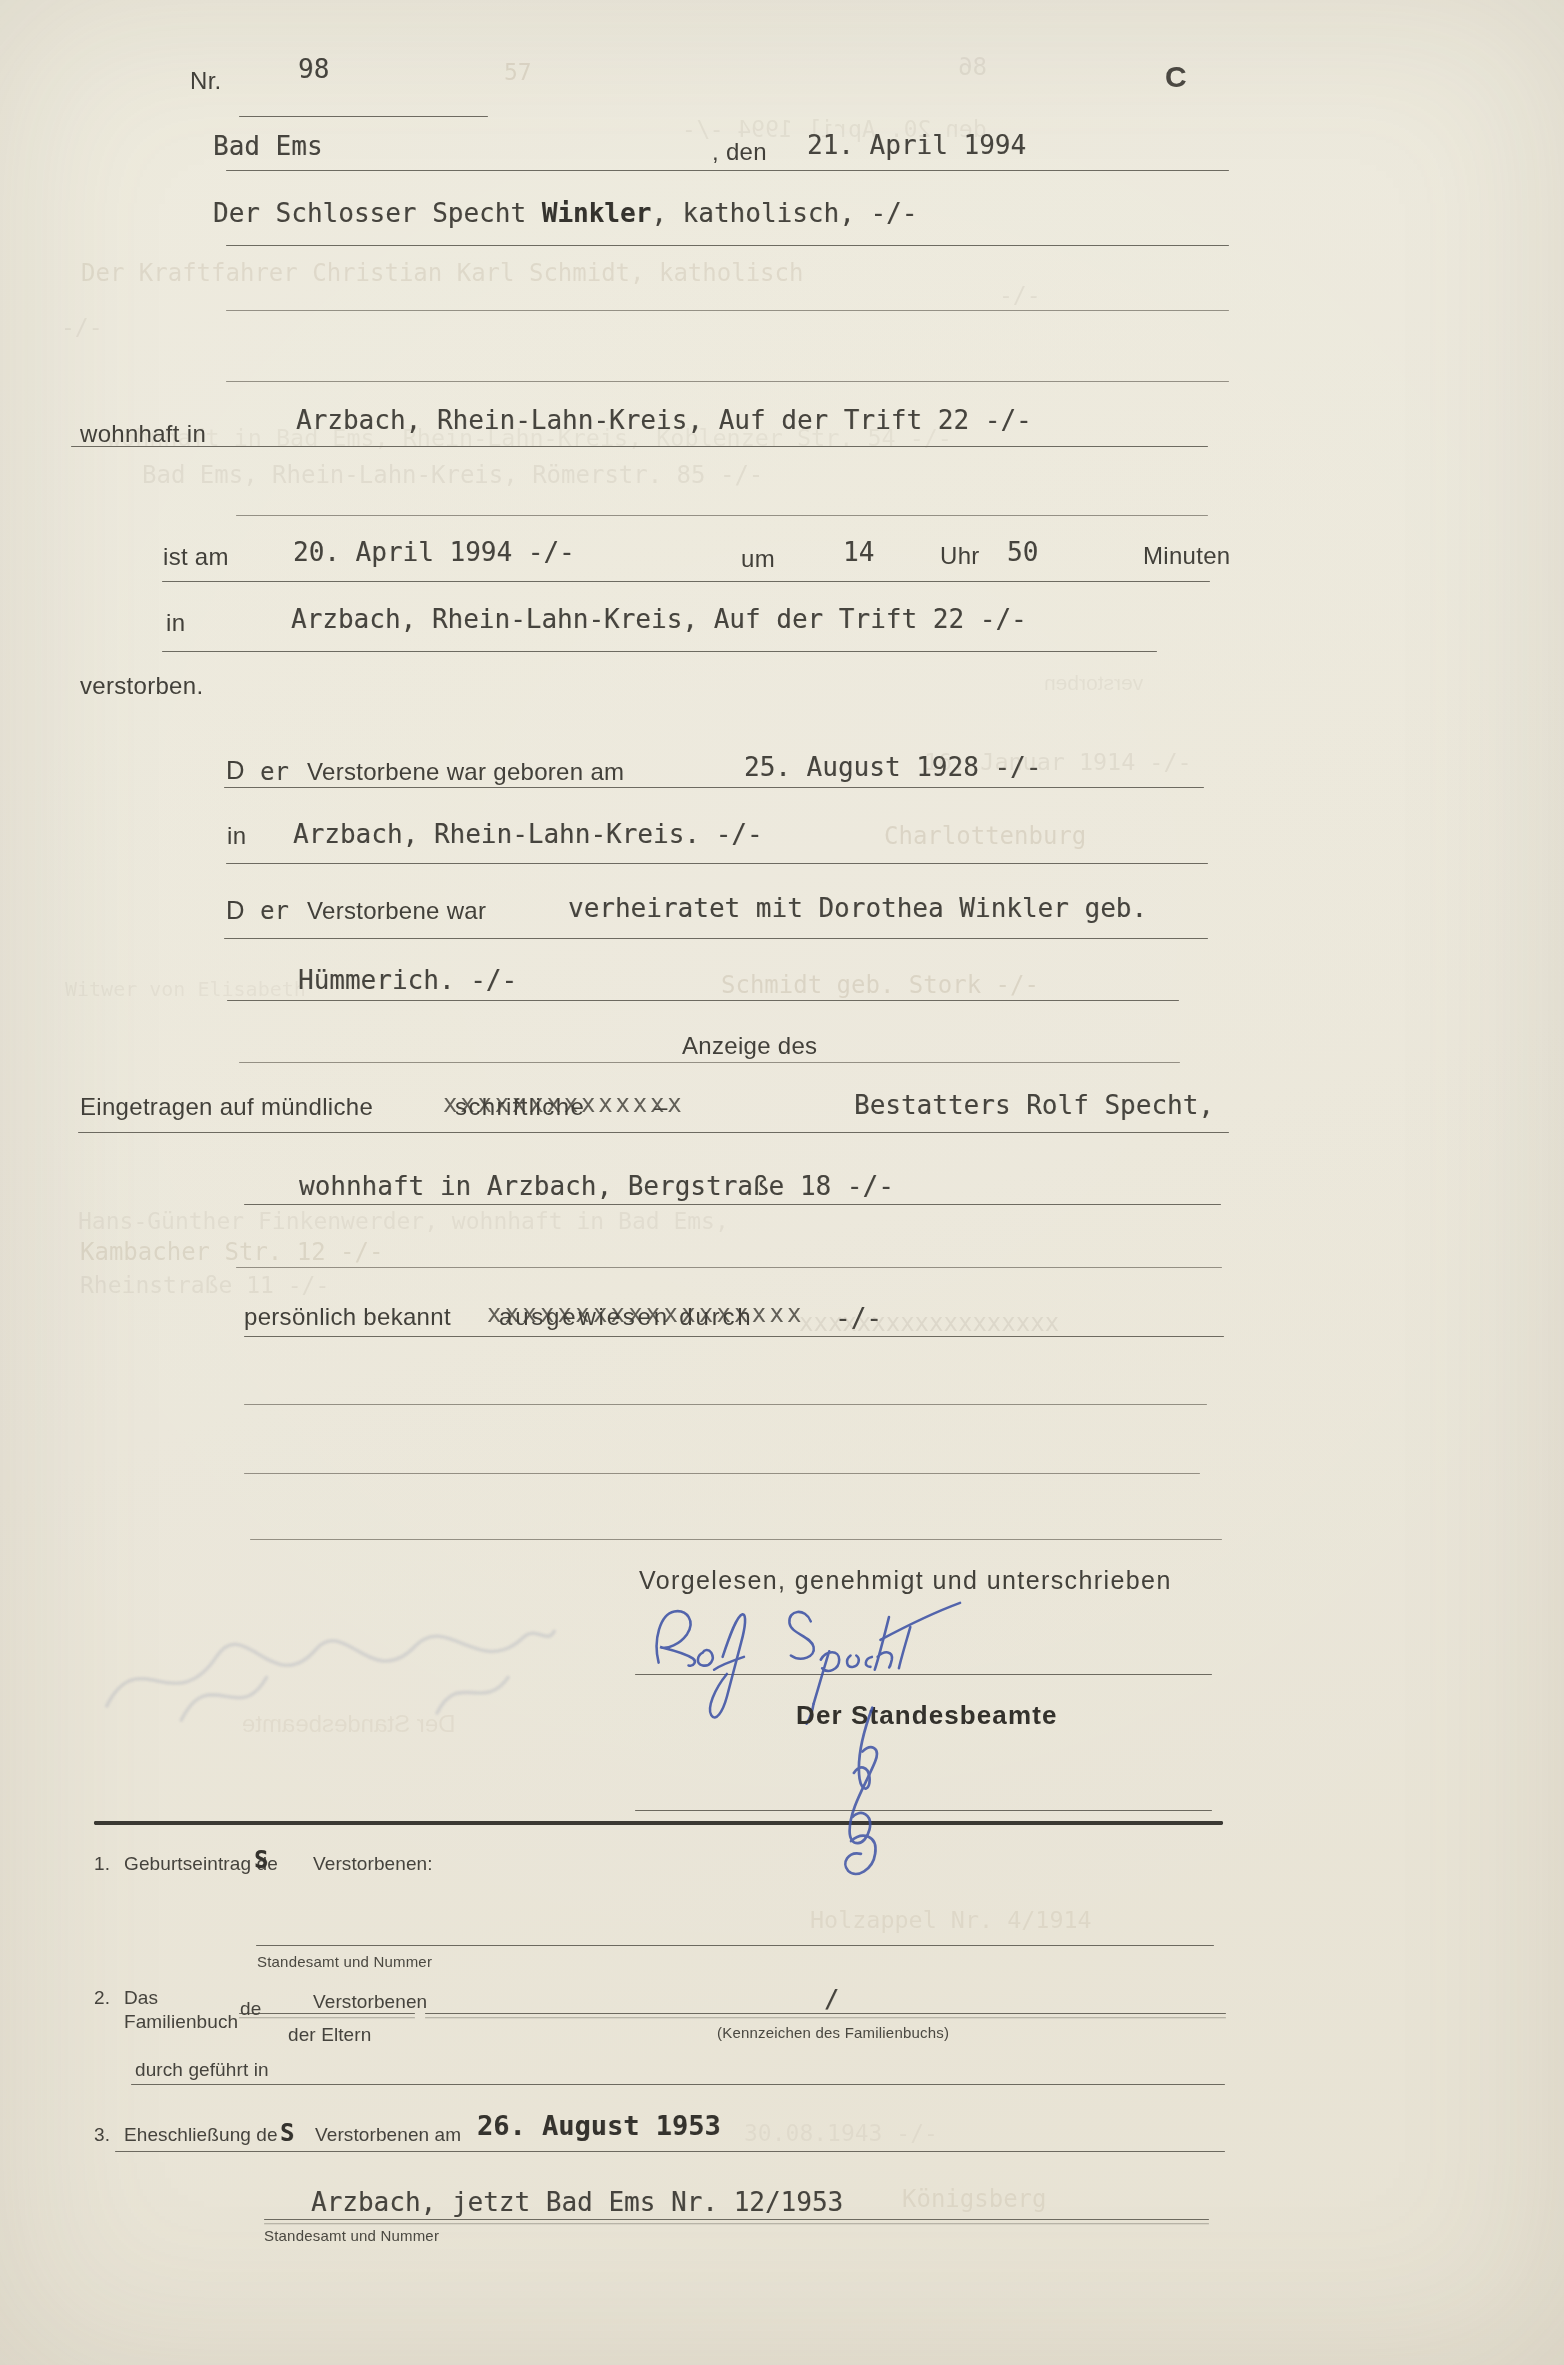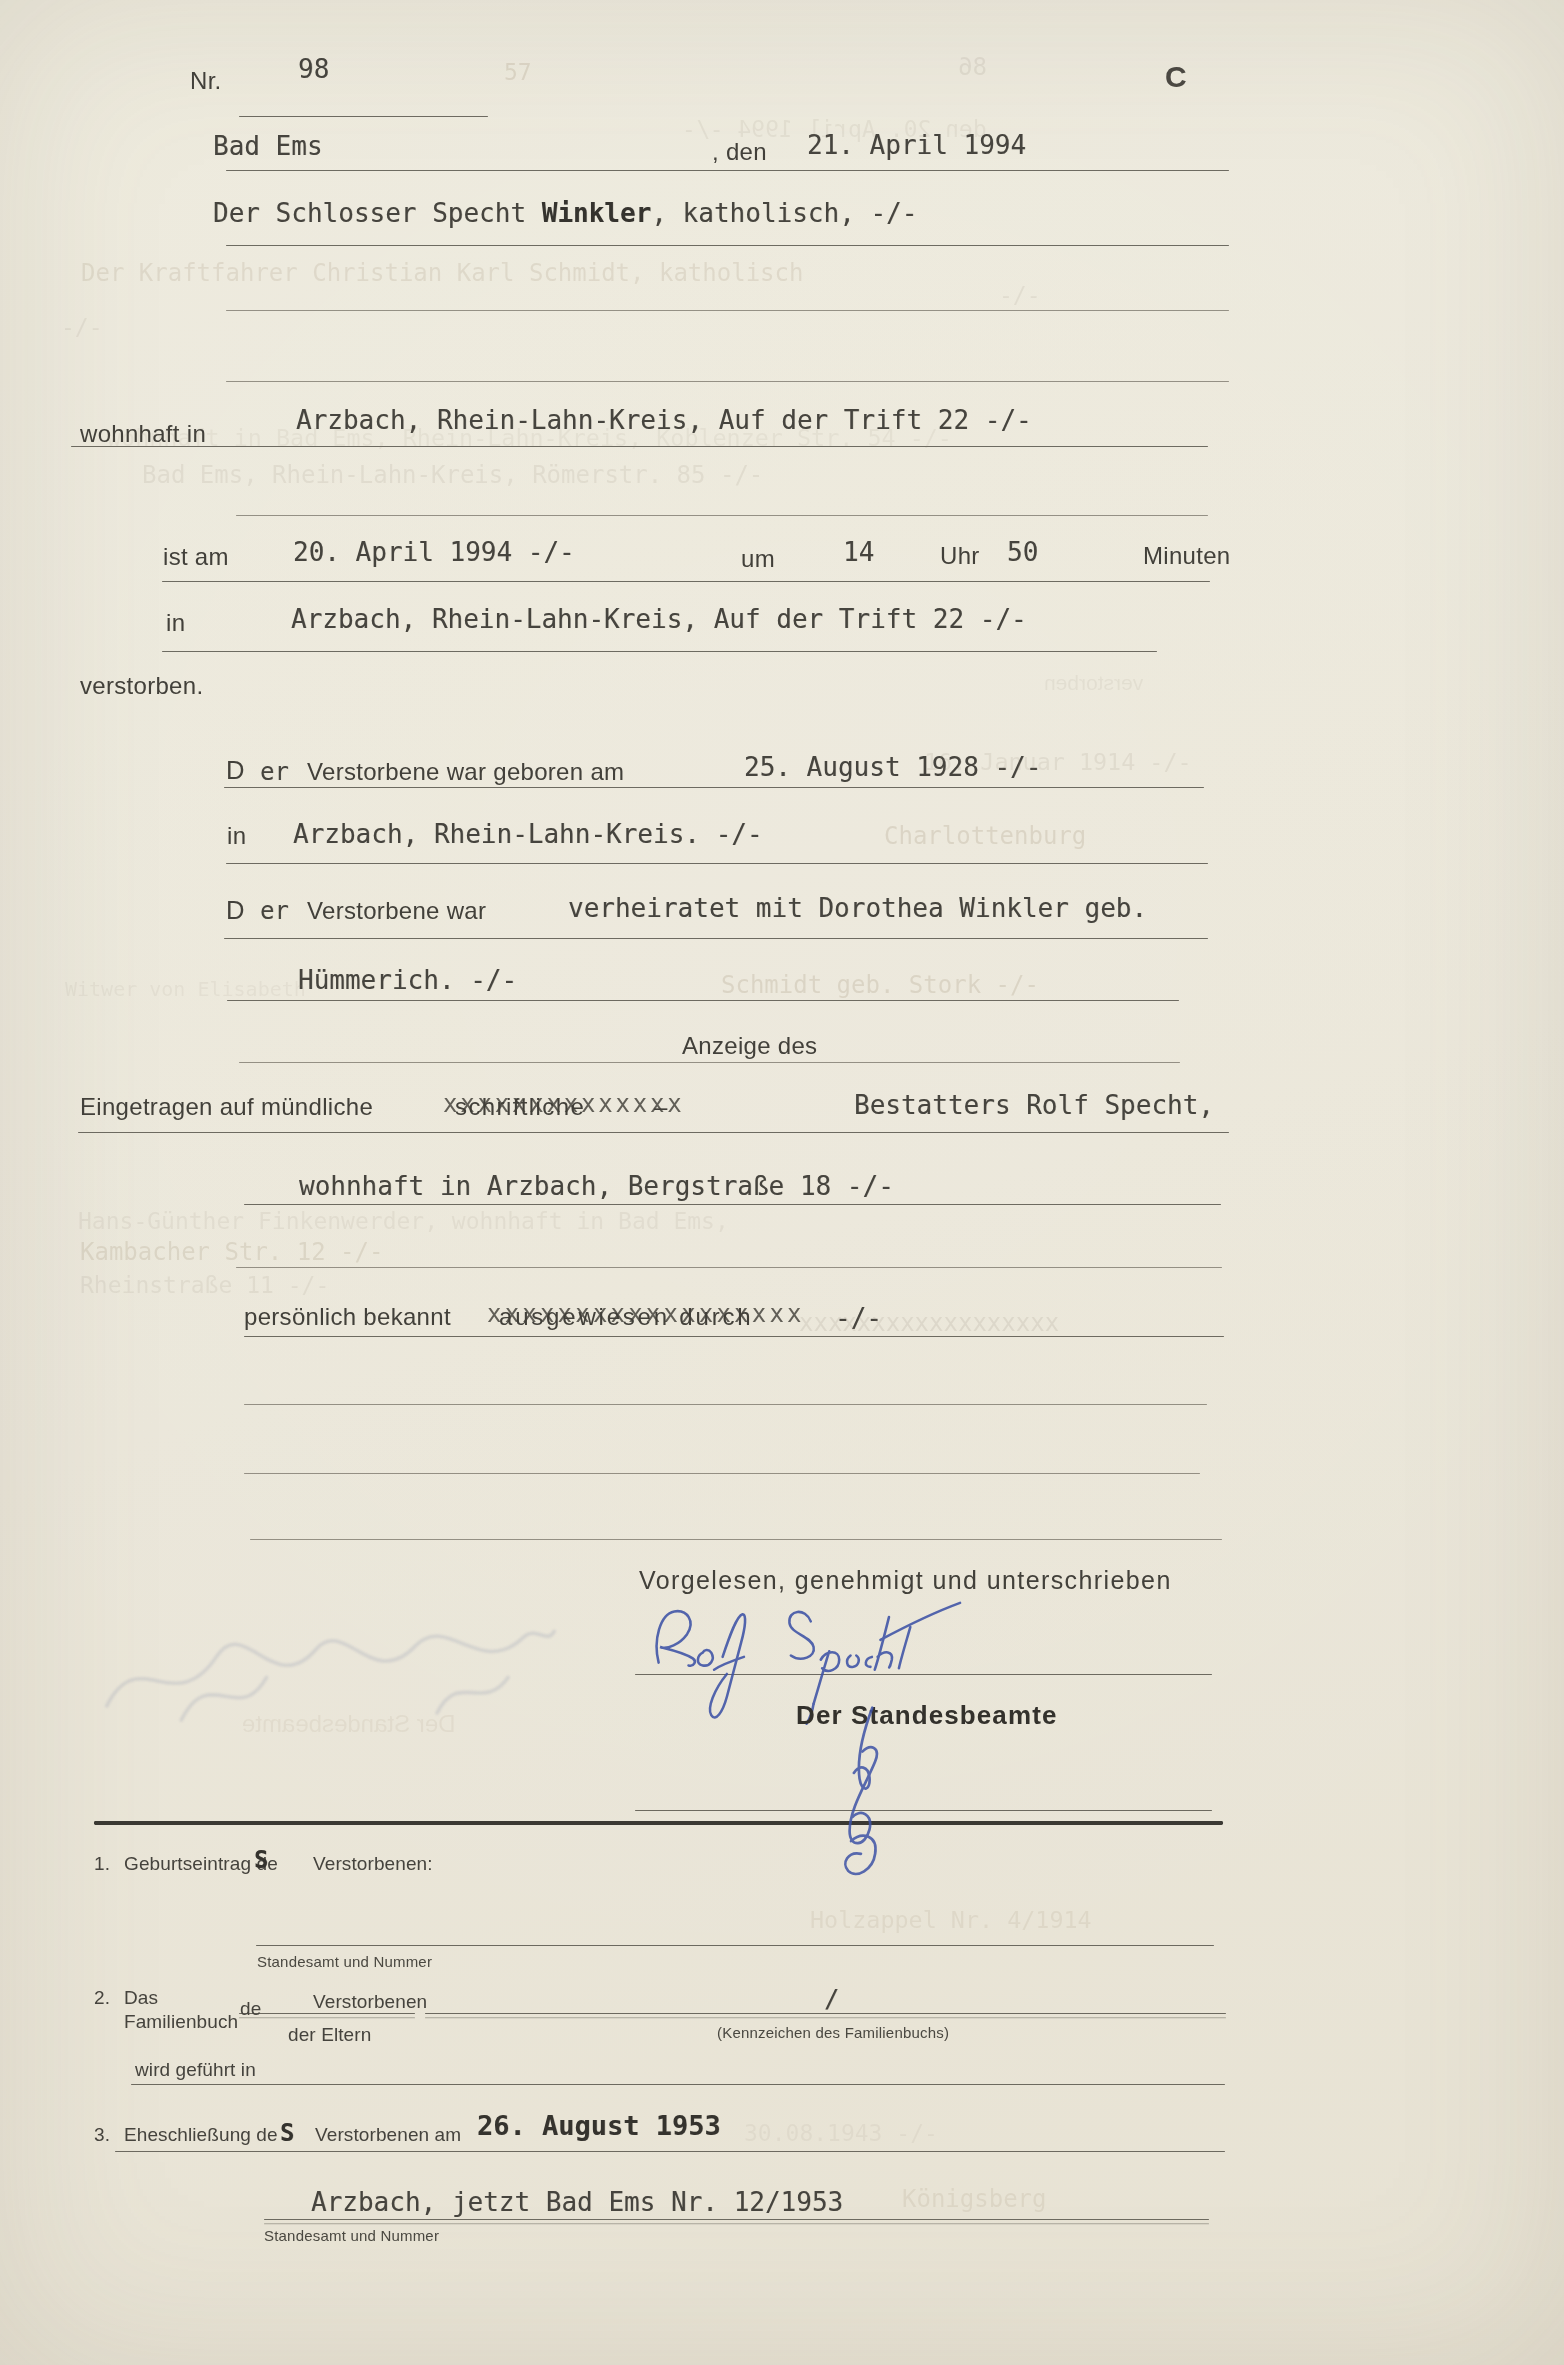--- a/index.html
+++ b/index.html
@@ -163,21 +163,21 @@
   <span class="abs cap" style="left:257px;top:1954px">Standesamt und Nummer</span>
 
   <span class="abs lblsm" style="left:94px;top:1988px">2.</span>
   <span class="abs lblsm" style="left:124px;top:1988px">Das</span>
   <span class="abs lblsm" style="left:124px;top:2012px">Familienbuch</span>
   <span class="abs lblsm" style="left:240px;top:1999px">de</span>
   <span class="abs lblsm" style="left:313px;top:1992px">Verstorbenen</span>
   <span class="abs lblsm" style="left:288px;top:2025px">der Eltern</span>
   <span class="abs typed t36" style="left:824px;top:1985px">/</span>
   <span class="abs cap" style="left:717px;top:2025px">(Kennzeichen des Familienbuchs)</span>
-  <span class="abs lblsm" style="left:135px;top:2060px">wird geführt in</span>
+  <span class="abs lblsm" style="left:135px;top:2060px">durch geführt in</span>
 
   <span class="abs lblsm" style="left:94px;top:2125px">3.</span>
   <span class="abs lblsm" style="left:124px;top:2125px">Eheschließung de</span>
   <span class="abs typed t34 tbold" style="left:280px;top:2121px">S</span>
   <span class="abs lblsm" style="left:315px;top:2125px">Verstorbenen am</span>
   <span class="abs typed t38 tbold" style="left:477px;top:2111px">26. August 1953</span>
   <span class="abs typed" style="left:311px;top:2188px">Arzbach, jetzt Bad Ems Nr. 12/1953</span>
   <span class="abs cap" style="left:264px;top:2228px">Standesamt und Nummer</span>
 
   <div style="position:absolute;inset:0;pointer-events:none">

